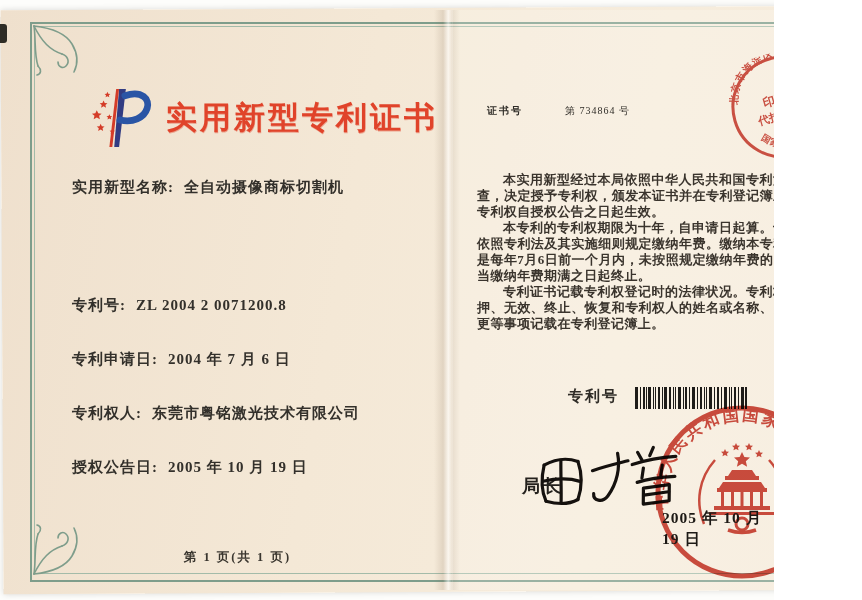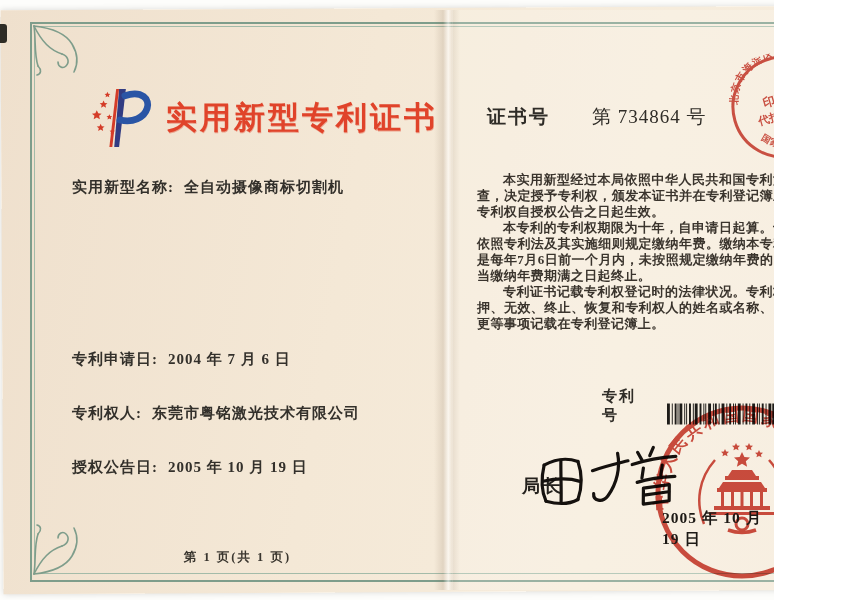--- a/index.html
+++ b/index.html
@@ -16,27 +16,27 @@
   .page-right-light{position:absolute;left:452px;top:10px;width:410px;height:580px;background:rgba(255,255,252,.22);z-index:1;}
   .corner{position:absolute;width:52px;height:52px;z-index:2;}
   .abs{position:absolute;z-index:4;}
   .title-row{left:90px;top:86px;display:flex;align-items:center;}
   .cert-title{font-size:31px;font-weight:bold;color:#e0432a;letter-spacing:3px;margin-left:14px;
     text-shadow:.5px .5px 0 rgba(224,67,42,.4);}
   .field{left:72px;font-size:15px;font-weight:bold;color:#33302b;letter-spacing:1px;}
   .field .lab{font-family:"Liberation Serif",serif;margin-top:28px;}
   .field .val{margin-left:10px;}
   .val-sans{font-family:"Liberation Sans",sans-serif;}
-  .cert-no{left:487px;top:104px;font-size:19px;color:#2f2c27;display:flex;z-index:4;justify-content:space-between;}
+  .cert-no{left:487px;top:104px;font-size:10px;color:#2f2c27;display:flex;z-index:4;justify-content:space-between;}
   .cert-no .lab{font-weight:bold;letter-spacing:2px;}
   .cert-no .val{margin-left:42px;letter-spacing:1px;}
   .body-text{left:477px;top:172px;width:377px;font-size:13px;line-height:16px;color:#3a342d;
     text-align:justify;z-index:4;}
   .body-text p{margin:0;text-indent:2em;letter-spacing:.4px;font-weight:bold;}
-  .barcode-row{left:602px;top:387px;display:flex;align-items:flex-end;z-index:4;}
+  .barcode-row{left:568px;top:387px;display:flex;align-items:flex-start;z-index:4;}
   .barcode-row .lab{font-size:15px;font-weight:bold;color:#2f2c27;letter-spacing:2px;}
   .barcode{margin-left:16px;}
   .sig-row{left:487px;top:438px;width:200px;height:88px;z-index:4;}
   .sig-title{position:absolute;left:0;top:36px;font-size:18px;font-weight:bold;color:#24211d;letter-spacing:3px;margin-left:35px;}
   .sig-svg{position:absolute;left:44px;top:0;transform:rotate(-3deg);}
   .seal{mix-blend-mode:multiply;}
   .tax-seal{left:728px;top:52px;width:110px;height:110px;opacity:.85;transform:rotate(-16deg);z-index:4;}
   .big-seal{left:652px;top:402px;width:180px;height:180px;opacity:.88;z-index:5;}
   .issue-date{left:662px;top:508px;font-size:15.5px;font-weight:bold;color:#1c1915;letter-spacing:1px;z-index:6;}
   .footer{left:30px;top:549px;width:415px;text-align:center;font-size:12.5px;color:#3a362f;letter-spacing:2px;z-index:4;font-weight:bold;}
@@ -107,20 +107,23 @@
       </g>
       <path d="M30,3 L37,3 L30,63 L25,63 Z" fill="#323c82"></path>
       <path d="M27,3 L30,3 L23,63 L20,63 Z" fill="#d43c28"></path>
       <path d="M36,10 C54,4 62,14 59,23 C56,33 44,38 31,35" stroke="#2a55a5" stroke-width="7" fill="none" stroke-linecap="round"></path>
     </svg>
     <span class="cert-title">实用新型专利证书</span>
   </div>
 
   <div class="abs field" style="top:178px;">
     <span class="lab">实用新型名称:</span><span class="val val-sans">全自动摄像商标切割机</span>
+  </div>
+  <div class="abs field" style="top:296px;">
+    <span class="lab">专利号:</span><span class="val">ZL 2004 2 0071200.8</span>
   </div>
   <div class="abs field" style="top:350px;">
     <span class="lab">专利申请日:</span><span class="val">2004 年 7 月 6 日</span>
   </div>
   <div class="abs field" style="top:404px;">
     <span class="lab">专利权人:</span><span class="val val-sans">东莞市粤铭激光技术有限公司</span>
   </div>
   <div class="abs field" style="top:458px;">
     <span class="lab">授权公告日:</span><span class="val">2005 年 10 月 19 日</span>
   </div>

